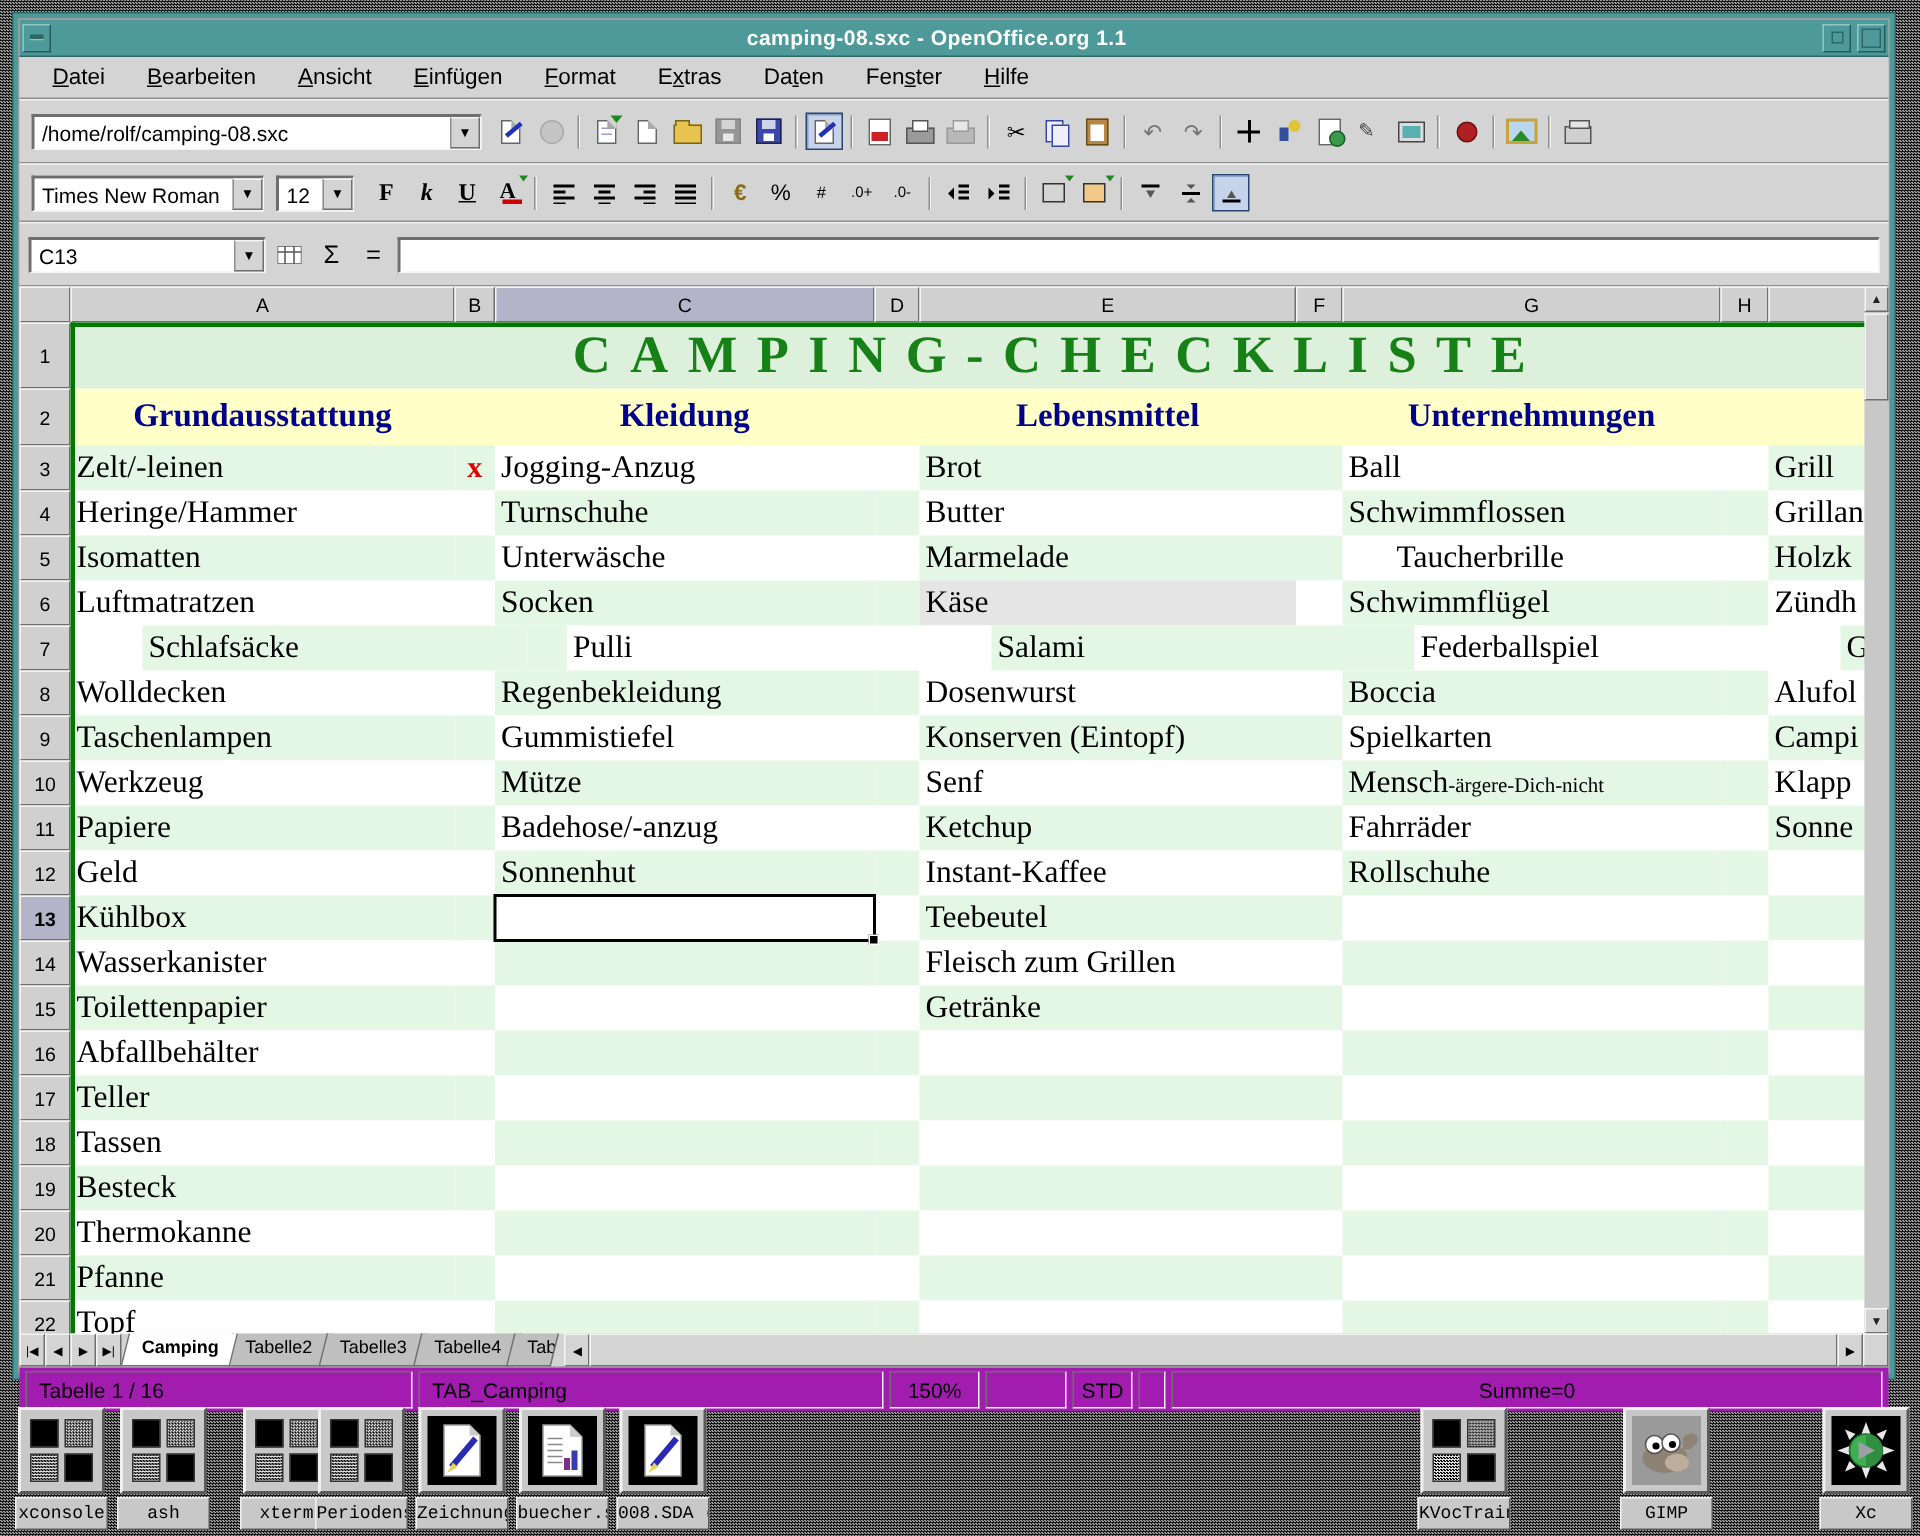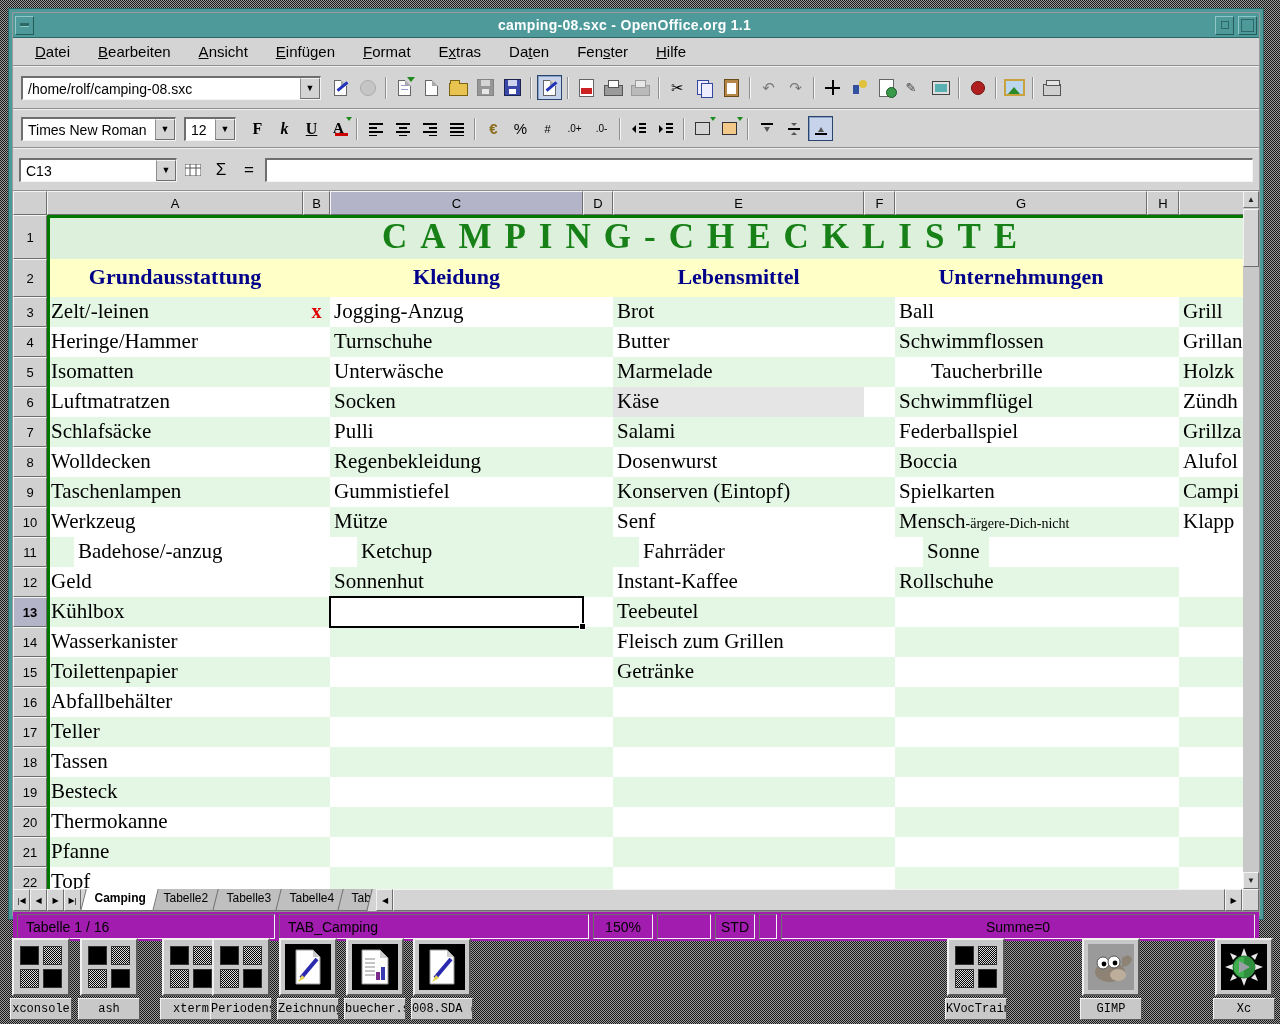--- a/index.html
+++ b/index.html
@@ -536,21 +536,21 @@
                   <div class="cell" style="width: 256px; background: rgb(255, 255, 255);">Luftmatratzen</div>
                   <div class="cell" style="width: 27px; background: rgb(255, 255, 255);"></div>
                   <div class="cell" style="width: 253px; background: rgb(228, 247, 228);">Socken</div>
                   <div class="cell" style="width: 30px; background: rgb(228, 247, 228);"></div>
                   <div class="cell" style="width: 251px; background: #e5e5e5;">Käse</div>
                   <div class="cell" style="width: 31px; background: rgb(255, 255, 255);"></div>
                   <div class="cell" style="width: 252px; background: rgb(228, 247, 228);">Schwimmflügel</div>
                   <div class="cell" style="width: 32px; background: rgb(228, 247, 228);"></div>
                   <div class="cell" style="width: 66px; background: rgb(255, 255, 255);">Zündh</div>
                 </div>
-                <div class="srow" style="height: 30px;">
+                <div class="srow" style="height: 30px; padding-left: 48px;">
                   <div class="cell" style="width: 256px; background: rgb(228, 247, 228);">Schlafsäcke</div>
                   <div class="cell" style="width: 27px; background: rgb(228, 247, 228);"></div>
                   <div class="cell" style="width: 253px; background: rgb(255, 255, 255);">Pulli</div>
                   <div class="cell" style="width: 30px; background: rgb(255, 255, 255);"></div>
                   <div class="cell" style="width: 251px; background: rgb(228, 247, 228);">Salami</div>
                   <div class="cell" style="width: 31px; background: rgb(228, 247, 228);"></div>
                   <div class="cell" style="width: 252px; background: rgb(255, 255, 255);">Federballspiel</div>
                   <div class="cell" style="width: 32px; background: rgb(255, 255, 255);"></div>
                   <div class="cell" style="width: 66px; background: rgb(228, 247, 228);">Grillza</div>
                 </div>
@@ -581,20 +581,21 @@
                   <div class="cell" style="width: 27px; background: rgb(255, 255, 255);"></div>
                   <div class="cell" style="width: 253px; background: rgb(228, 247, 228);">Mütze</div>
                   <div class="cell" style="width: 30px; background: rgb(228, 247, 228);"></div>
                   <div class="cell" style="width: 251px; background: rgb(255, 255, 255);">Senf</div>
                   <div class="cell" style="width: 31px; background: rgb(255, 255, 255);"></div>
                   <div class="cell" style="width: 252px; background: rgb(228, 247, 228);"><span>Mensch</span><span class="small-suffix">-ärgere-Dich-nicht</span></div>
                   <div class="cell" style="width: 32px; background: rgb(228, 247, 228);"></div>
                   <div class="cell" style="width: 66px; background: rgb(255, 255, 255);">Klapp</div>
                 </div>
                 <div class="srow" style="height: 30px;">
+                  <div class="cell" style="width: 256px; background: rgb(228, 247, 228);">Papiere</div>
                   <div class="cell" style="width: 27px; background: rgb(228, 247, 228);"></div>
                   <div class="cell" style="width: 253px; background: rgb(255, 255, 255);">Badehose/-anzug</div>
                   <div class="cell" style="width: 30px; background: rgb(255, 255, 255);"></div>
                   <div class="cell" style="width: 251px; background: rgb(228, 247, 228);">Ketchup</div>
                   <div class="cell" style="width: 31px; background: rgb(228, 247, 228);"></div>
                   <div class="cell" style="width: 252px; background: rgb(255, 255, 255);">Fahrräder</div>
                   <div class="cell" style="width: 32px; background: rgb(255, 255, 255);"></div>
                   <div class="cell" style="width: 66px; background: rgb(228, 247, 228);">Sonne</div>
                 </div>
                 <div class="srow" style="height: 30px;">

